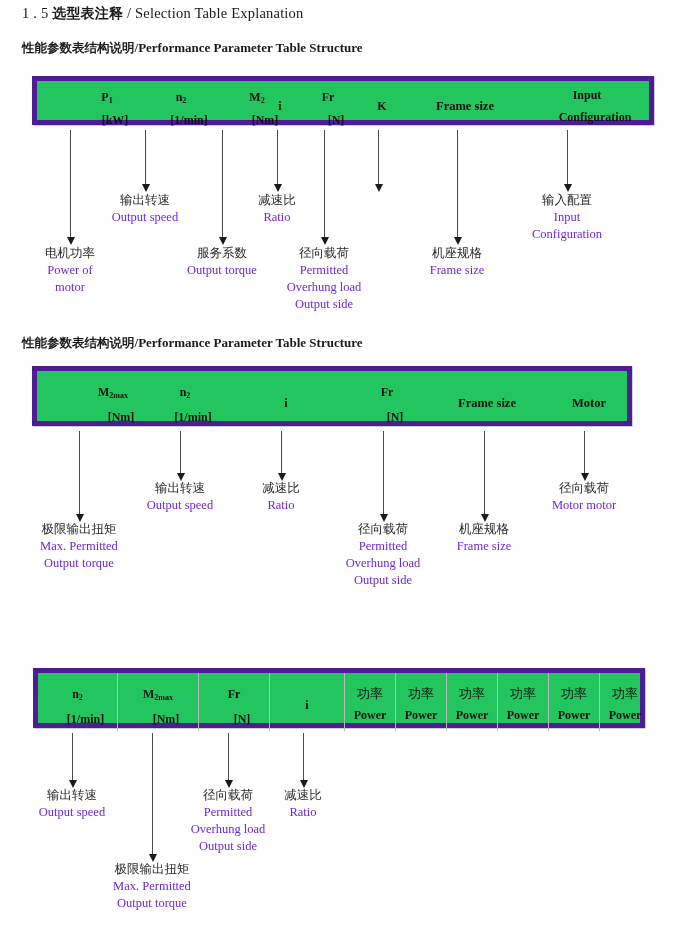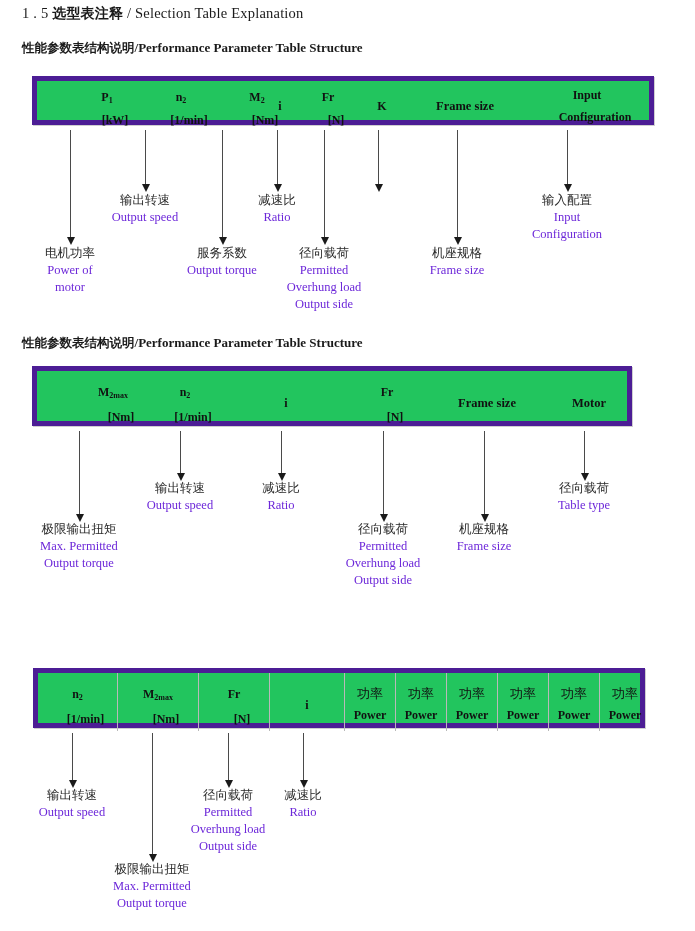--- a/index.html
+++ b/index.html
@@ -281,21 +281,21 @@
     <span class="en">Permitted</span>
     <span class="en">Overhung load</span>
     <span class="en">Output side</span>
   </div>
   <div class="anno" style="left:424px; top:521px; width:120px;">
     <span class="cn">机座规格</span>
     <span class="en">Frame size</span>
   </div>
   <div class="anno" style="left:524px; top:480px; width:120px;">
     <span class="cn">径向载荷</span>
-    <span class="en">Table type</span>
+    <span class="en">Motor motor</span>
   </div>
 
 
   <div class="tbl" style="left:33px; top:668px; width:612px; height:60px;">
 
     <div class="vdiv" style="left:79px;  top:0; height:58px;"></div>
     <div class="vdiv" style="left:160px; top:0; height:58px;"></div>
     <div class="vdiv" style="left:231px; top:0; height:58px;"></div>
     <div class="vdiv" style="left:306px; top:0; height:58px;"></div>
     <div class="vdiv" style="left:357px; top:0; height:58px;"></div>

